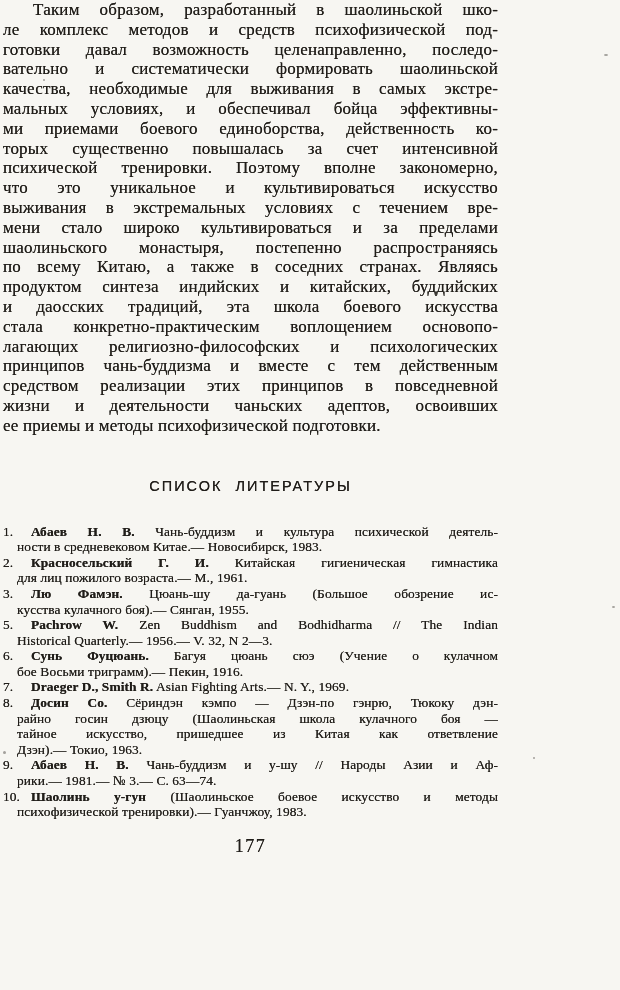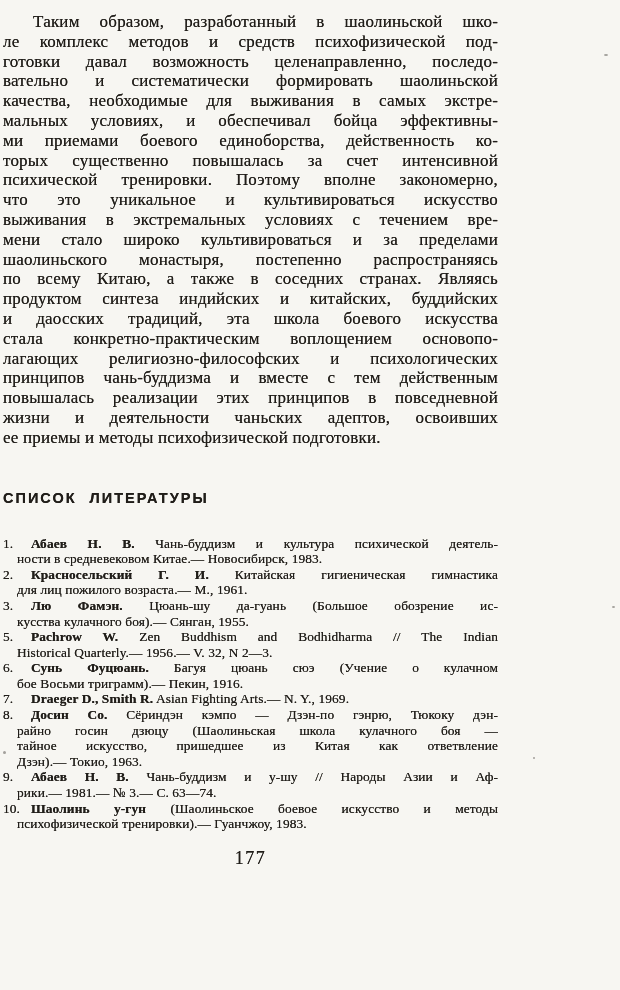--- a/index.html
+++ b/index.html
@@ -4,36 +4,36 @@
 <style>
   :root { --paper:#f7f6f2; --ink:#201d19; }
   * { box-sizing: border-box; }
   html,body { margin:0; padding:0; }
   .page {
     position:relative; width:620px; height:990px;
     background:var(--paper);
     font-family:"Liberation Serif", serif;
     color:var(--ink); overflow:hidden;
   }
-  .content { position:absolute; left:3px; top:12px; width:495px; }
+  .content { position:absolute; left:3px; top:0; width:495px; }
   .body-paragraph { }
   .para-line {
     font-size:17px; line-height:19.8px;
     text-align:justify; text-align-last:justify;
     letter-spacing:0.2px;
     text-shadow:0 0 0.45px rgba(32,29,25,0.85);
   }
   .para-line.first { text-indent:30px; }
   .para-line.last  { text-align-last:left; }
   .biblio-heading {
     margin:42px 0 0 0;
     font-family:"Liberation Sans", sans-serif;
-    font-weight:bold; font-size:14.5px;
+    font-weight:normal; font-size:14.5px;
     letter-spacing:2px; word-spacing:7px;
-    text-align:left; color:var(--ink);
+    text-align:center; color:var(--ink);
     text-shadow:0 0 0.5px rgba(32,29,25,0.9);
   }
   .ref-list {
     list-style:none; margin:30px 0 0 0; padding:0 0 0 14px;
     font-size:13.4px; line-height:15.6px;
     text-shadow:0 0 0.4px rgba(32,29,25,0.85);
   }
   .ref-list li { margin:0; padding:0; }
   .ref-line { text-align:justify; text-align-last:justify; letter-spacing:0.1px; }
   .ref-line.last { text-align-last:left; }
@@ -67,21 +67,21 @@
         <div class="para-line">что это уникальное и культивироваться искусство</div>
         <div class="para-line">выживания в экстремальных условиях с течением вре-</div>
         <div class="para-line">мени стало широко культивироваться и за пределами</div>
         <div class="para-line">шаолиньского монастыря, постепенно распространяясь</div>
         <div class="para-line">по всему Китаю, а также в соседних странах. Являясь</div>
         <div class="para-line">продуктом синтеза индийских и китайских, буддийских</div>
         <div class="para-line">и даосских традиций, эта школа боевого искусства</div>
         <div class="para-line">стала конкретно-практическим воплощением основопо-</div>
         <div class="para-line">лагающих религиозно-философских и психологических</div>
         <div class="para-line">принципов чань-буддизма и вместе с тем действенным</div>
-        <div class="para-line">повышалась реализации этих принципов в повседневной</div>
+        <div class="para-line">средством реализации этих принципов в повседневной</div>
         <div class="para-line">жизни и деятельности чаньских адептов, освоивших</div>
         <div class="para-line last">ее приемы и методы психофизической подготовки.</div>
       </div>
     <h2 class="biblio-heading">СПИСОК ЛИТЕРАТУРЫ</h2>
     <ol class="ref-list">
         <li>
           <div class="ref-line"><span class="ref-num">1.</span><b class="ref-author">Абаев Н. В.</b> Чань-буддизм и культура психической деятель-</div>
           <div class="ref-line last">ности в средневековом Китае.— Новосибирск, 1983.</div>
         </li>
         <li>

